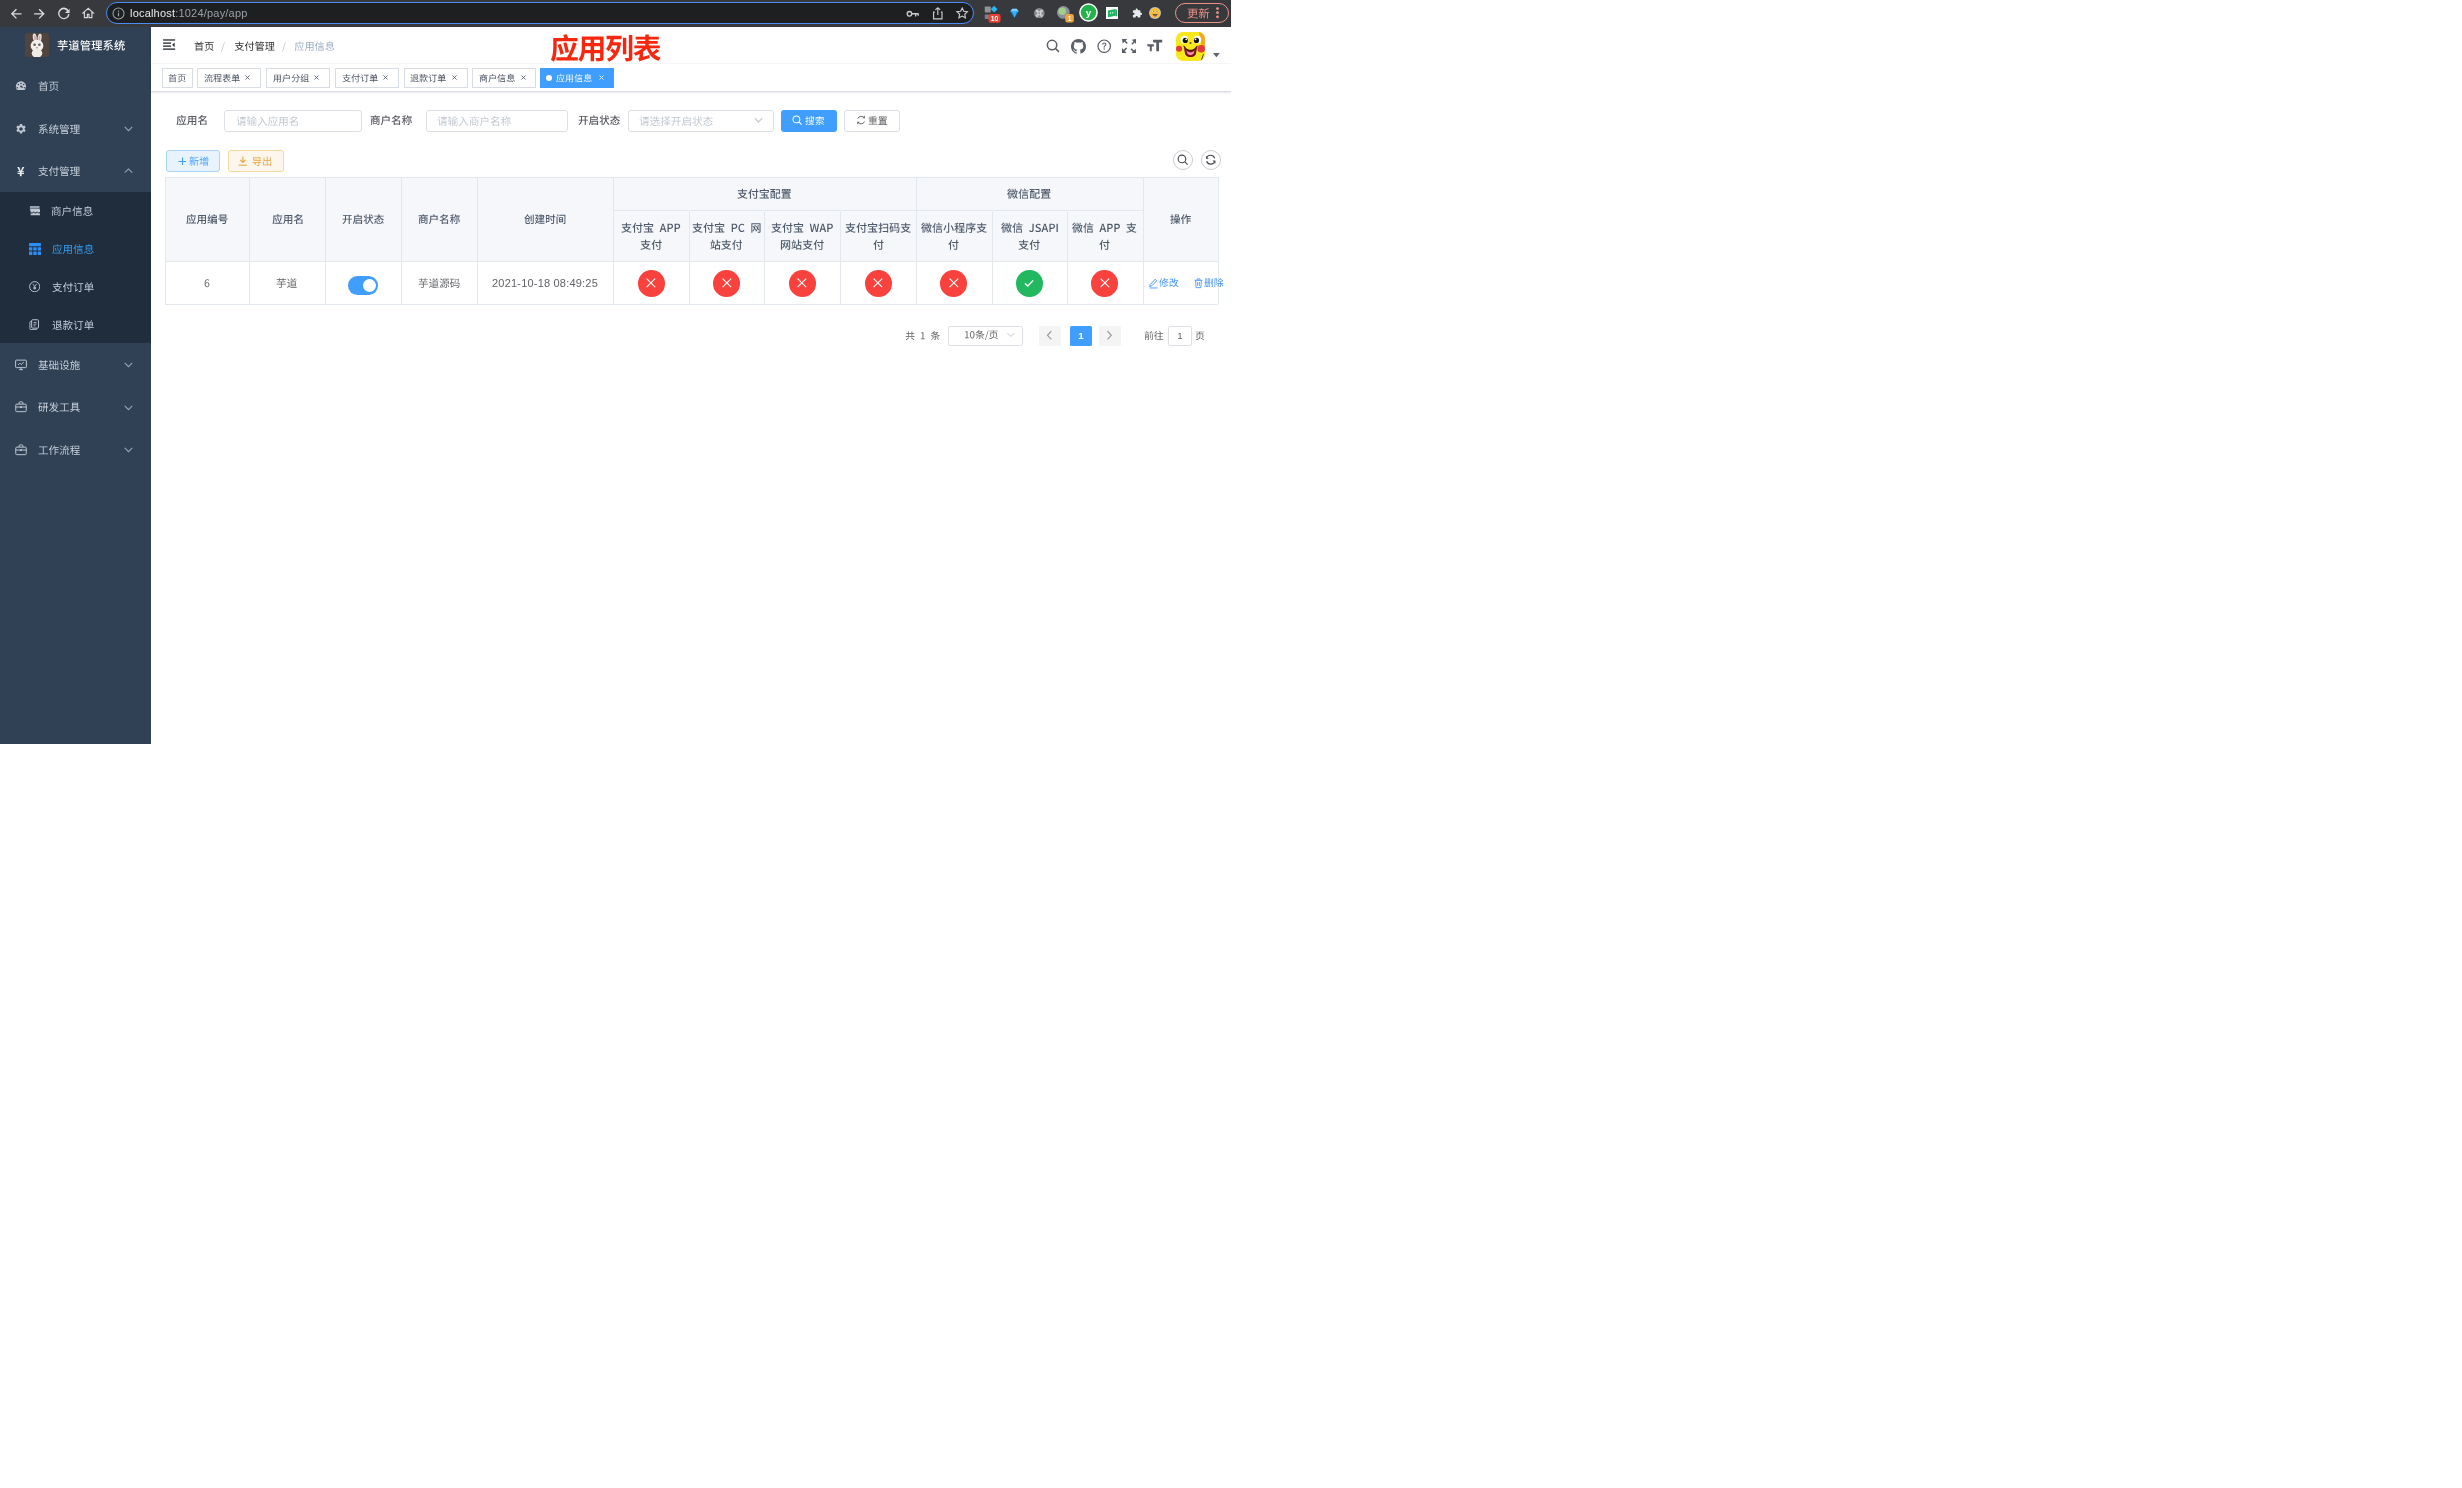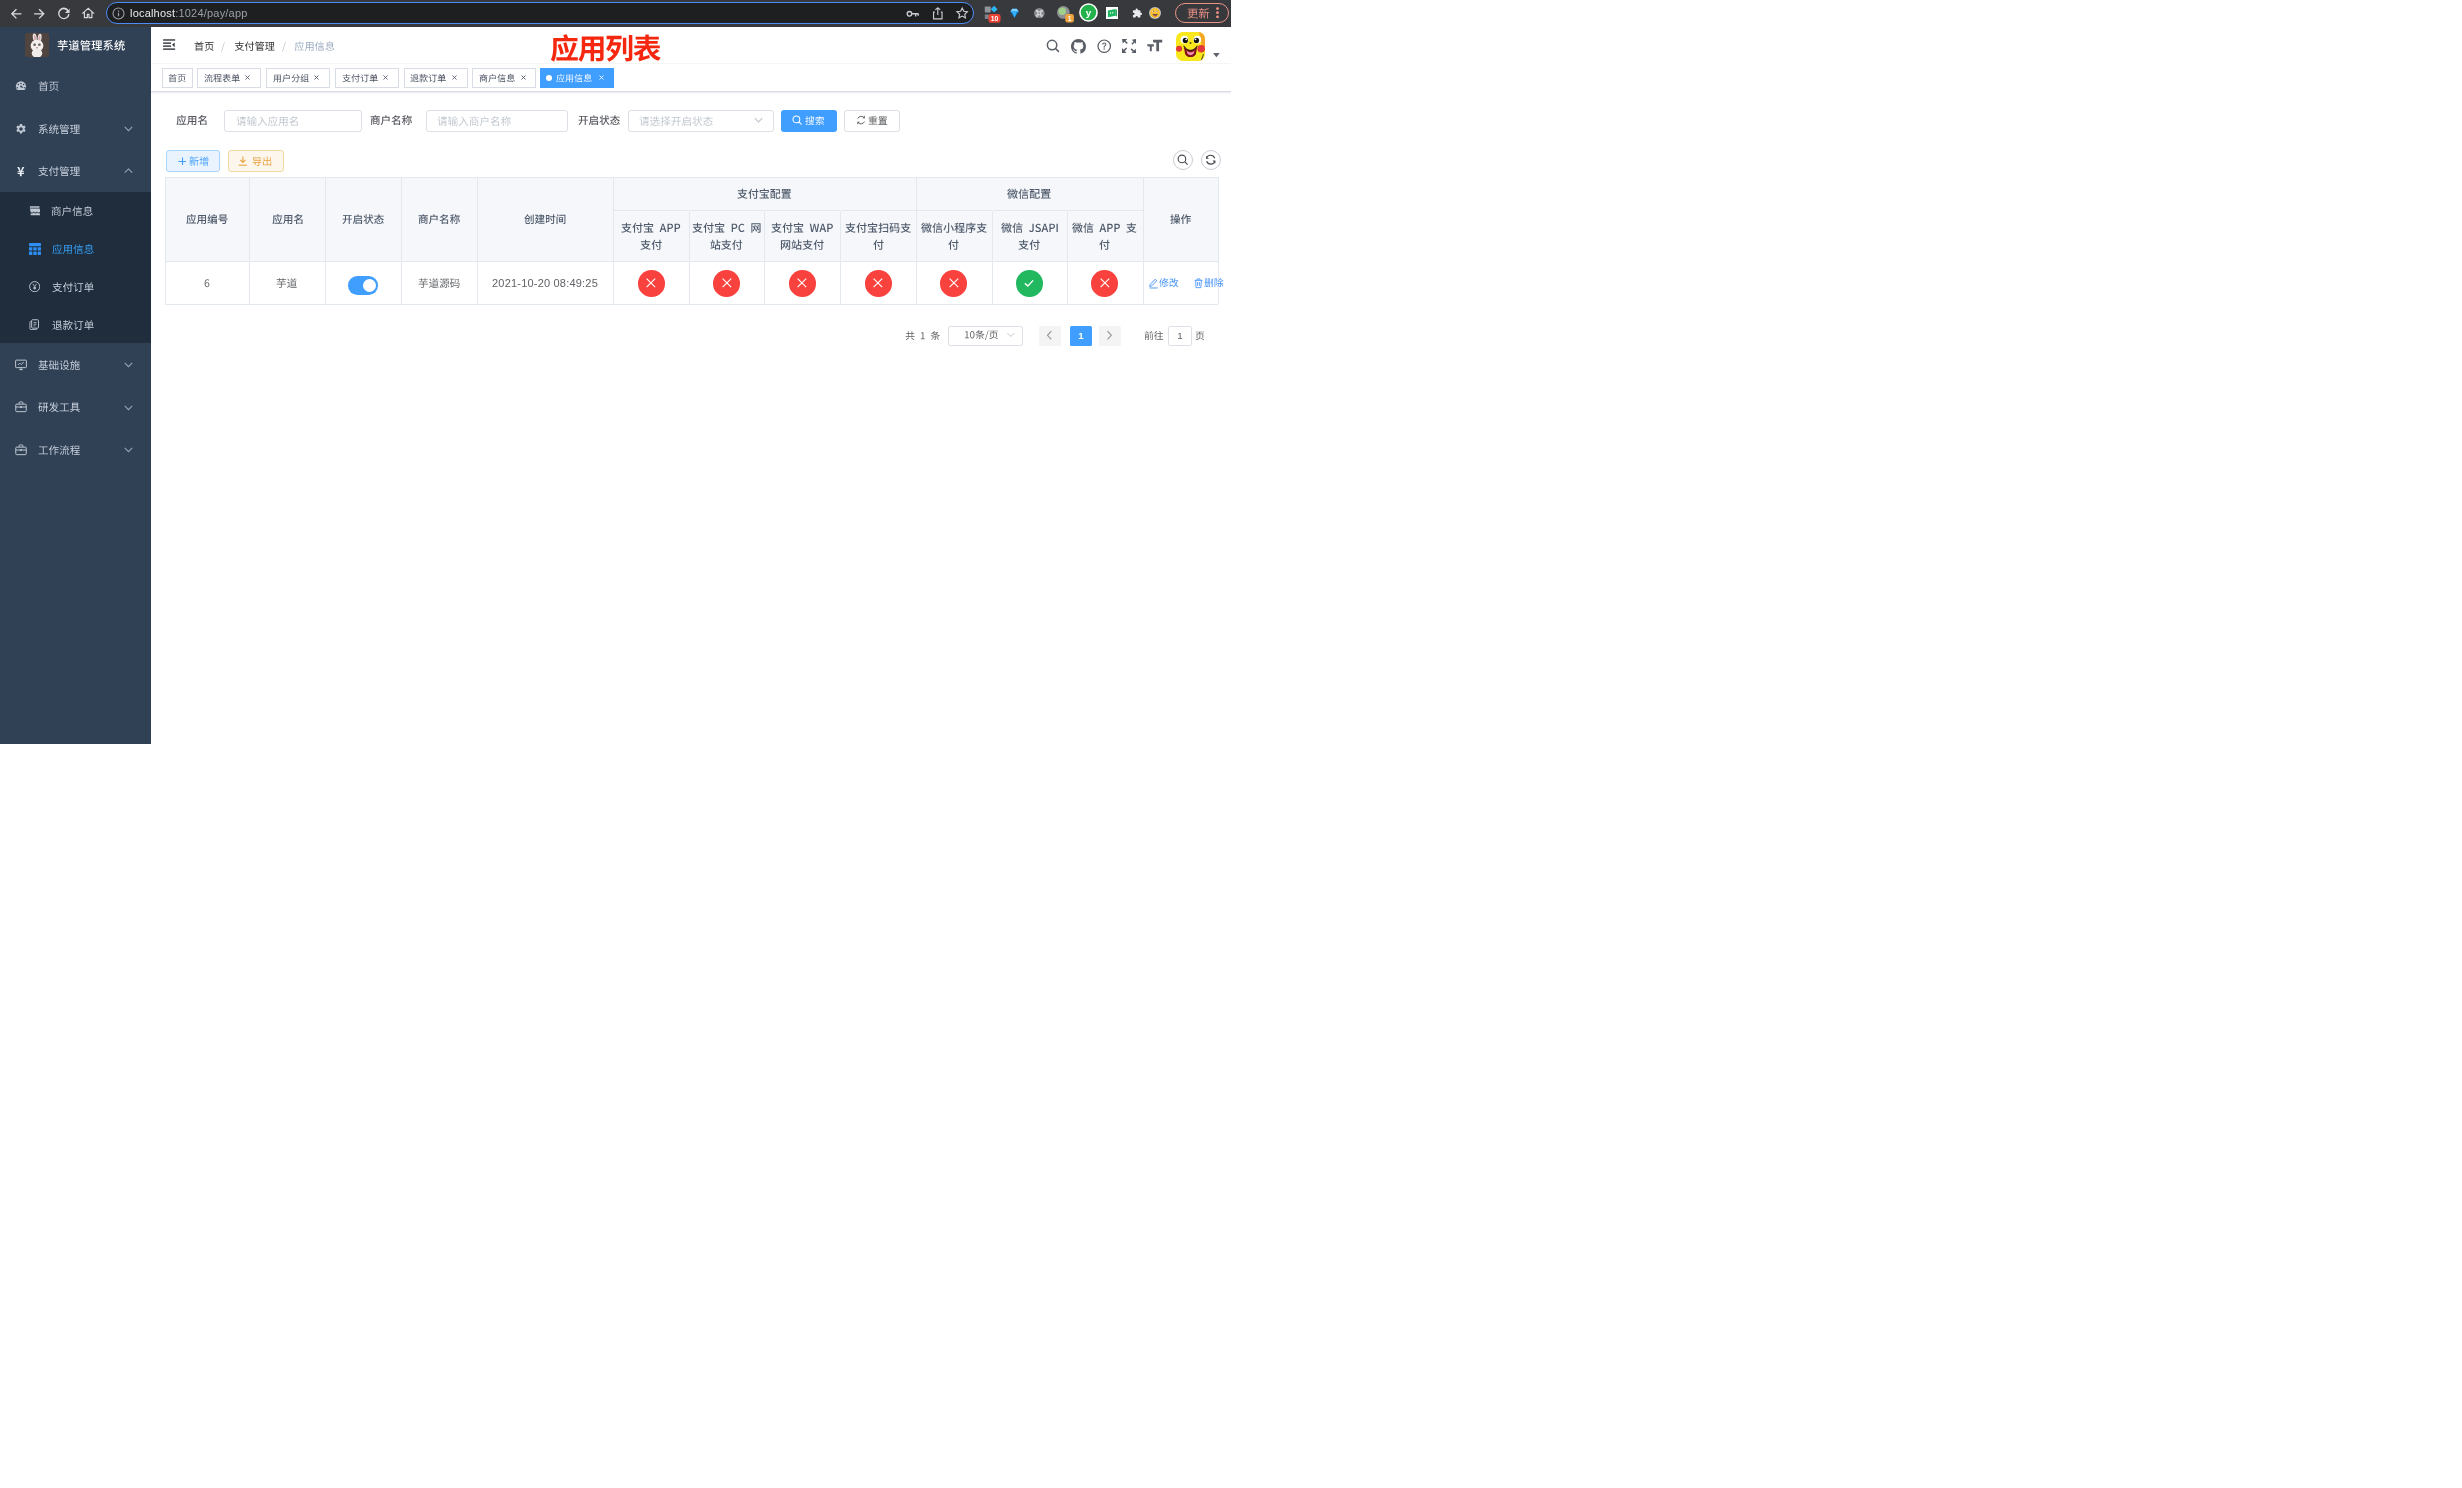--- a/index.html
+++ b/index.html
@@ -506,21 +506,21 @@
       <path d="M4.2 0.2C5.8 0.2 7.2 -1.2 7.2 -3.1C7.2 -5.3 6 -6.4 4.3 -6.4C3.5 -6.4 2.6 -5.9 2 -5.1C2 -8.3 3.2 -9.4 4.6 -9.4C5.2 -9.4 5.9 -9.1 6.3 -8.6L7 -9.4C6.4 -10 5.6 -10.4 4.6 -10.4C2.6 -10.4 0.8 -8.9 0.8 -4.9C0.8 -1.5 2.3 0.2 4.2 0.2ZM2 -4.1C2.7 -5.1 3.5 -5.4 4.1 -5.4C5.3 -5.4 6 -4.5 6 -3.1C6 -1.8 5.2 -0.8 4.2 -0.8C2.9 -0.8 2.2 -2 2 -4.1Z" fill="#606266"></path>
     </svg>
     <svg style="position:absolute;left:276px;top:275px;overflow:visible;" width="22" height="16" viewBox="0 -16 29 21">
       <path d="M8.8 -11.8V-10.3H5.1V-11.8H4.1V-10.3H0.9V-9.4H4.1V-8H5.1V-9.4H8.8V-8H9.8V-9.4H13.1V-10.3H9.8V-11.8ZM0.8 -4.4V-3.4H6.5V-0.3C6.5 -0 6.5 0 6.2 0C5.9 0 4.9 0 3.9 0C4 0.3 4.2 0.8 4.3 1.1C5.6 1.1 6.4 1.1 6.9 0.9C7.4 0.7 7.6 0.4 7.6 -0.3V-3.4H13.2V-4.4H7.6V-6.6H12.2V-7.5H1.9V-6.6H6.5V-4.4Z M14.9 -10.7C15.6 -10 16.5 -9 16.9 -8.3L17.8 -8.9C17.3 -9.6 16.4 -10.5 15.7 -11.2ZM20.4 -5.2H25.1V-4H20.4ZM20.4 -3.2H25.1V-2.1H20.4ZM20.4 -7.1H25.1V-5.9H20.4ZM19.4 -7.9V-1.2H26.1V-7.9H22.7C22.9 -8.2 23.1 -8.6 23.2 -9H27.3V-9.9H24.6C25 -10.4 25.3 -10.9 25.7 -11.5L24.6 -11.8C24.4 -11.2 24 -10.5 23.6 -9.9H21L21.7 -10.2C21.5 -10.7 21.1 -11.4 20.7 -11.8L19.8 -11.4C20.2 -11 20.6 -10.3 20.7 -9.9H18.4V-9H22.1C22 -8.7 21.9 -8.2 21.7 -7.9ZM17.7 -6.8H14.7V-5.8H16.7V-1.4C16 -1.2 15.3 -0.6 14.6 0.1L15.2 1C16 0.1 16.7 -0.7 17.2 -0.7C17.5 -0.7 17.9 -0.2 18.5 0.1C19.5 0.6 20.7 0.8 22.4 0.8C23.7 0.8 26.2 0.7 27.2 0.6C27.2 0.4 27.4 -0.1 27.5 -0.4C26.1 -0.2 24 -0.1 22.4 -0.1C20.9 -0.1 19.7 -0.2 18.8 -0.7C18.3 -1 17.9 -1.3 17.7 -1.4Z" fill="#606266"></path>
     </svg>
     <div class="abs" style="left:348px;top:276px;width:30px;height:18.6px;border-radius:9.3px;background:#409eff"></div>
     <div class="abs" style="left:363px;top:279px;width:13.3px;height:13.3px;border-radius:50%;background:#fff"></div>
     <svg style="position:absolute;left:418px;top:275px;overflow:visible;" width="43" height="16" viewBox="0 -16 57 21">
       <path d="M8.8 -11.8V-10.3H5.1V-11.8H4.1V-10.3H0.9V-9.4H4.1V-8H5.1V-9.4H8.8V-8H9.8V-9.4H13.1V-10.3H9.8V-11.8ZM0.8 -4.4V-3.4H6.5V-0.3C6.5 -0 6.5 0 6.2 0C5.9 0 4.9 0 3.9 0C4 0.3 4.2 0.8 4.3 1.1C5.6 1.1 6.4 1.1 6.9 0.9C7.4 0.7 7.6 0.4 7.6 -0.3V-3.4H13.2V-4.4H7.6V-6.6H12.2V-7.5H1.9V-6.6H6.5V-4.4Z M14.9 -10.7C15.6 -10 16.5 -9 16.9 -8.3L17.8 -8.9C17.3 -9.6 16.4 -10.5 15.7 -11.2ZM20.4 -5.2H25.1V-4H20.4ZM20.4 -3.2H25.1V-2.1H20.4ZM20.4 -7.1H25.1V-5.9H20.4ZM19.4 -7.9V-1.2H26.1V-7.9H22.7C22.9 -8.2 23.1 -8.6 23.2 -9H27.3V-9.9H24.6C25 -10.4 25.3 -10.9 25.7 -11.5L24.6 -11.8C24.4 -11.2 24 -10.5 23.6 -9.9H21L21.7 -10.2C21.5 -10.7 21.1 -11.4 20.7 -11.8L19.8 -11.4C20.2 -11 20.6 -10.3 20.7 -9.9H18.4V-9H22.1C22 -8.7 21.9 -8.2 21.7 -7.9ZM17.7 -6.8H14.7V-5.8H16.7V-1.4C16 -1.2 15.3 -0.6 14.6 0.1L15.2 1C16 0.1 16.7 -0.7 17.2 -0.7C17.5 -0.7 17.9 -0.2 18.5 0.1C19.5 0.6 20.7 0.8 22.4 0.8C23.7 0.8 26.2 0.7 27.2 0.6C27.2 0.4 27.4 -0.1 27.5 -0.4C26.1 -0.2 24 -0.1 22.4 -0.1C20.9 -0.1 19.7 -0.2 18.8 -0.7C18.3 -1 17.9 -1.3 17.7 -1.4Z M35.5 -5.7H39.8V-4.5H35.5ZM35.5 -7.7H39.8V-6.5H35.5ZM35.1 -2.9C34.6 -1.9 34 -1 33.4 -0.3C33.6 -0.1 34 0.1 34.2 0.3C34.8 -0.4 35.5 -1.6 36 -2.6ZM39 -2.6C39.6 -1.7 40.3 -0.6 40.6 0.1L41.5 -0.3C41.2 -1 40.5 -2.1 39.9 -3ZM29.2 -10.9C30 -10.4 31 -9.7 31.6 -9.3L32.2 -10.1C31.6 -10.5 30.6 -11.2 29.8 -11.6ZM28.5 -7.1C29.3 -6.7 30.4 -6 30.9 -5.6L31.5 -6.4C31 -6.8 29.9 -7.4 29.1 -7.8ZM28.8 0.3 29.8 0.9C30.4 -0.4 31.2 -2.1 31.8 -3.6L31 -4.2C30.3 -2.6 29.4 -0.8 28.8 0.3ZM32.7 -11.1V-7.2C32.7 -4.9 32.6 -1.8 31 0.5C31.2 0.6 31.7 0.9 31.9 1.1C33.5 -1.3 33.8 -4.8 33.8 -7.2V-10.1H41.3V-11.1ZM37.1 -9.9C37 -9.5 36.8 -8.9 36.7 -8.5H34.6V-3.7H37.1V0C37.1 0.2 37 0.2 36.9 0.2C36.7 0.2 36.1 0.2 35.4 0.2C35.5 0.5 35.7 0.9 35.7 1.1C36.6 1.1 37.2 1.1 37.6 1C38 0.8 38.1 0.5 38.1 0V-3.7H40.8V-8.5H37.7C37.9 -8.9 38.1 -9.3 38.3 -9.7Z M47.7 -2.9V-1.9H53.1V-2.9ZM48.9 -9.1C48.8 -7.7 48.6 -5.8 48.4 -4.7H48.7L54.1 -4.7C53.8 -1.6 53.5 -0.4 53.1 -0C53 0.1 52.9 0.1 52.6 0.1C52.4 0.1 51.7 0.1 51.1 0.1C51.2 0.3 51.3 0.7 51.4 1C52 1.1 52.7 1.1 53 1C53.5 1 53.7 0.9 54 0.6C54.5 0.1 54.8 -1.4 55.1 -5.2C55.1 -5.3 55.2 -5.6 55.2 -5.6H53.4C53.6 -7.4 53.9 -9.5 54 -10.9L53.2 -11L53.1 -10.9H48.2V-10H52.9C52.8 -8.7 52.6 -7 52.4 -5.6H49.5C49.6 -6.7 49.8 -8 49.9 -9ZM42.7 -11V-10.1H44.4C44 -7.9 43.4 -5.9 42.4 -4.6C42.6 -4.3 42.8 -3.7 42.9 -3.5C43.1 -3.8 43.4 -4.2 43.6 -4.6V0.5H44.5V-0.6H47.1V-6.7H44.5C44.9 -7.8 45.2 -8.9 45.4 -10.1H47.5V-11ZM44.5 -5.8H46.2V-1.6H44.5Z" fill="#606266"></path>
     </svg>
-    <div class="abs" style="left:491px;top:277px;width:108px;height:12px;font-size:11px;color:#606266;text-align:center;letter-spacing:0.2px;line-height:12px">2021-10-20 08:49:25</div>
+    <div class="abs" style="left:491px;top:277px;width:108px;height:12px;font-size:11px;color:#606266;text-align:center;letter-spacing:0.2px;line-height:12px">2021-10-18 08:49:25</div>
     <div class="abs" style="left:638px;top:270px;width:26.5px;height:26.5px;border-radius:50%;background:#f9423e"></div>
     <svg style="position:absolute;left:646px;top:278px;" width="9.8" height="9.8" viewBox="0 0 13 13">
       <path d="M0.8 0.8 12.2 12.2M12.2 0.8 0.8 12.2" stroke="#fff" stroke-width="1.5"></path>
     </svg>
     <div class="abs" style="left:713px;top:270px;width:26.5px;height:26.5px;border-radius:50%;background:#f9423e"></div>
     <svg style="position:absolute;left:722px;top:278px;" width="9.8" height="9.8" viewBox="0 0 13 13">
       <path d="M0.8 0.8 12.2 12.2M12.2 0.8 0.8 12.2" stroke="#fff" stroke-width="1.5"></path>
     </svg>
     <div class="abs" style="left:789px;top:270px;width:26.5px;height:26.5px;border-radius:50%;background:#f9423e"></div>
     <svg style="position:absolute;left:797px;top:278px;" width="9.8" height="9.8" viewBox="0 0 13 13">

